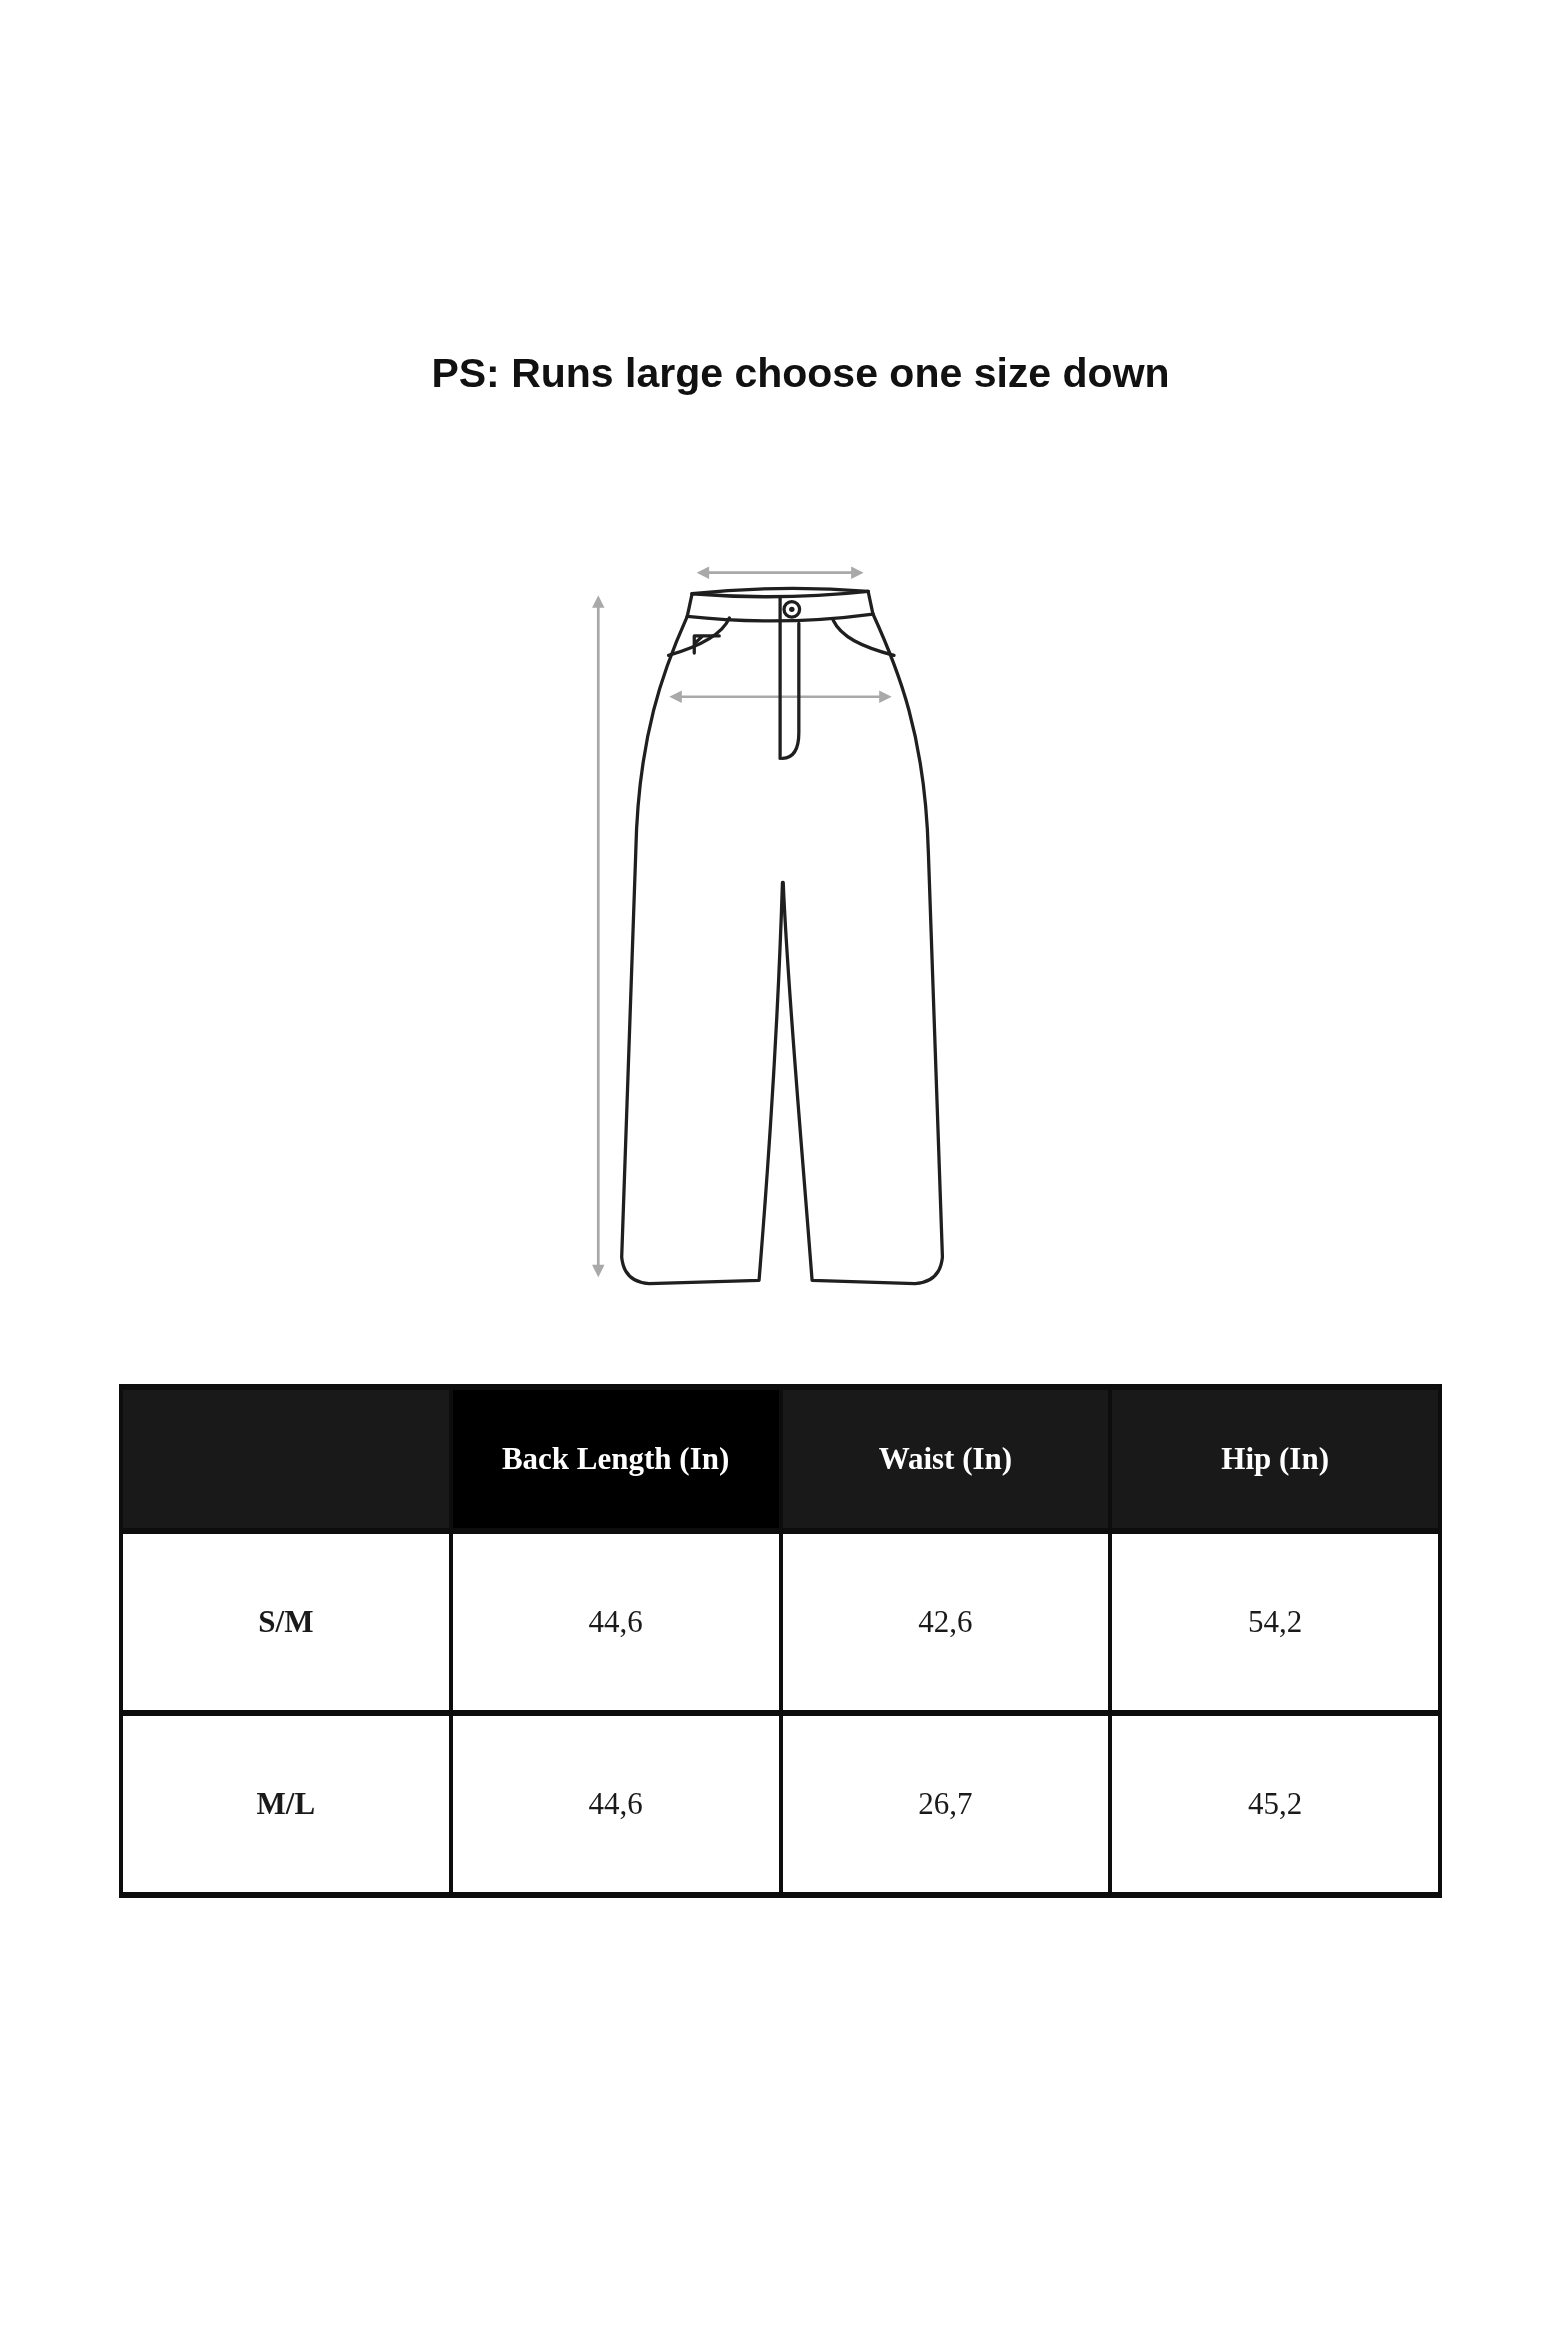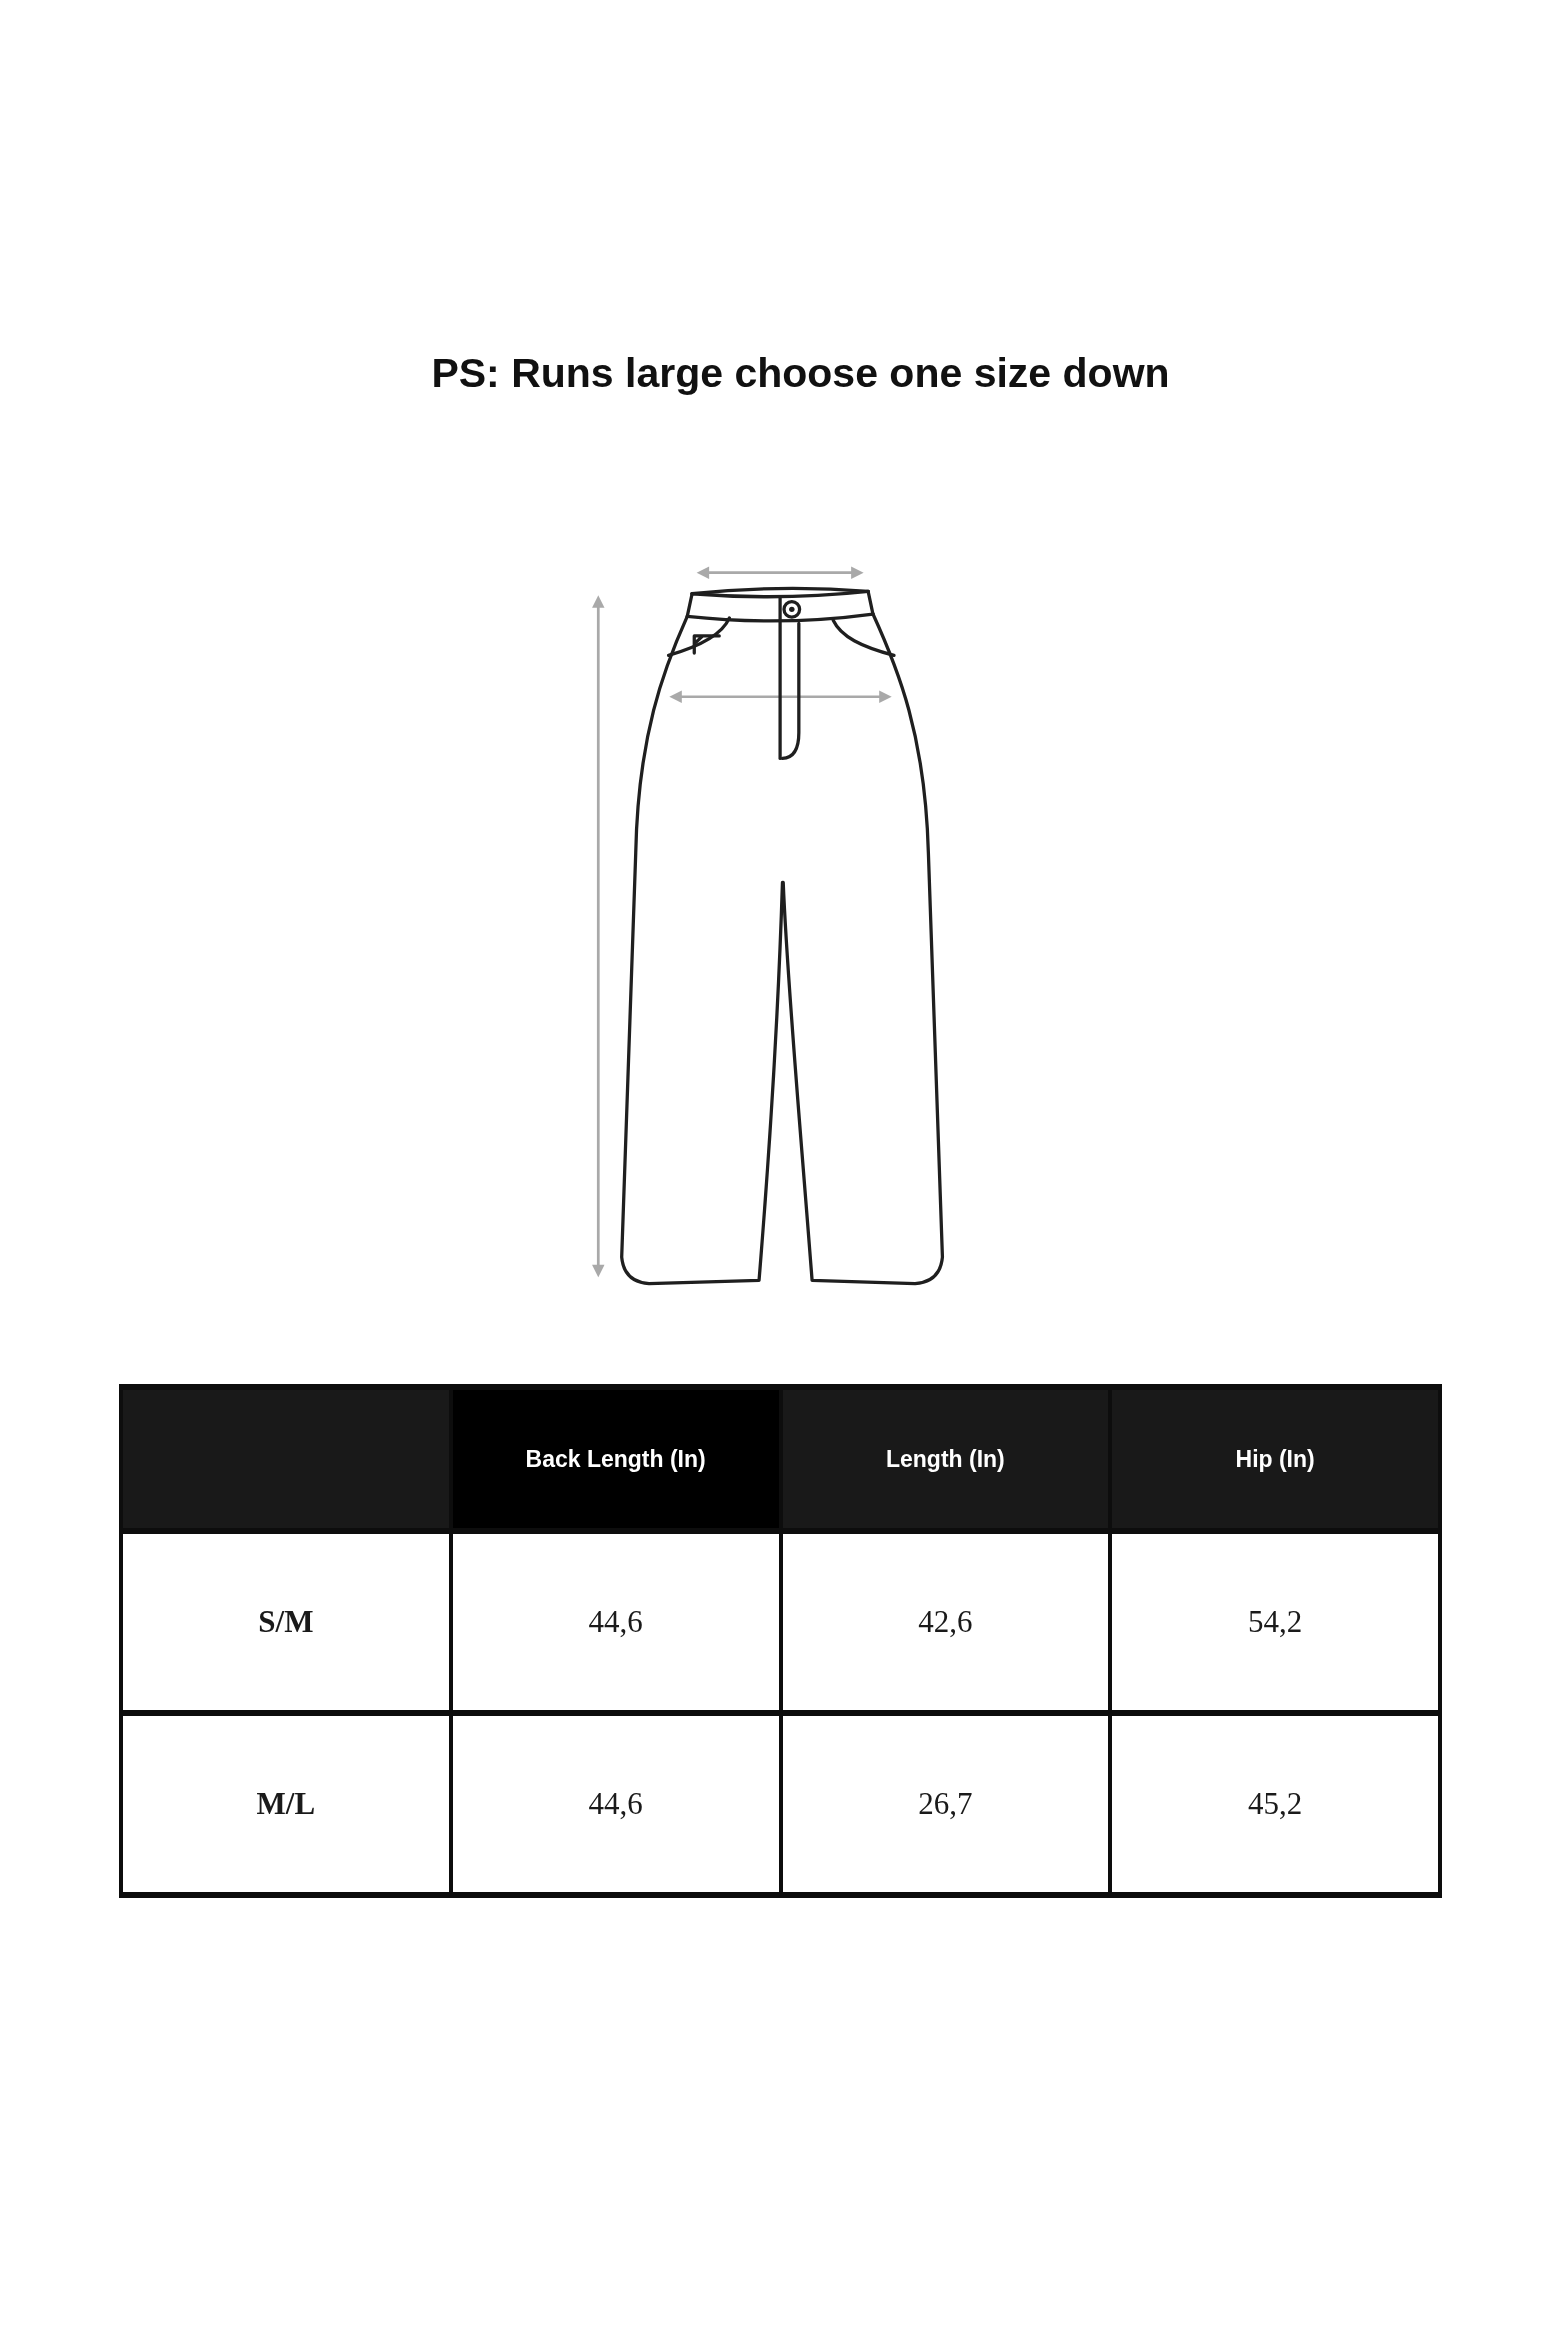--- a/index.html
+++ b/index.html
@@ -47,23 +47,24 @@
     border-top-width: 6.2px;
     border-bottom-width: 6.2px;
     text-align: center;
     vertical-align: middle;
     padding: 0;
   }
   table.size-chart thead tr { height: 144px; }
   table.size-chart tbody tr { height: 123px; }
   table.size-chart th {
     color: #ffffff;
-    font-size: 23px;
+    font-size: 31px;
     font-weight: bold;
     background: #191919;
+    font-family: Liberation Serif, serif;
   }
   table.size-chart th.col-highlight { background: #000000; }
   table.size-chart td {
     color: #1a1a1a;
     font-size: 31px;
     font-weight: normal;
     background: #ffffff;
     font-family: Liberation Serif, serif;
   }
   table.size-chart td.size-label { font-weight: bold; }
@@ -114,21 +115,21 @@
       <circle cx="1015" cy="780" r="10"></circle>
     </g>
     <circle cx="1015" cy="780" r="3.5" fill="#1f1f1f"></circle>
   </svg>
 
   <table class="size-chart">
     <thead>
       <tr>
         <th></th>
         <th class="col-highlight">Back Length (In)</th>
-        <th>Length (In)</th>
+        <th>Waist (In)</th>
         <th>Hip (In)</th>
       </tr>
     </thead>
     <tbody>
       <tr>
         <td class="size-label">S/M</td>
         <td>44,6</td>
         <td>42,6</td>
         <td>54,2</td>
       </tr>

